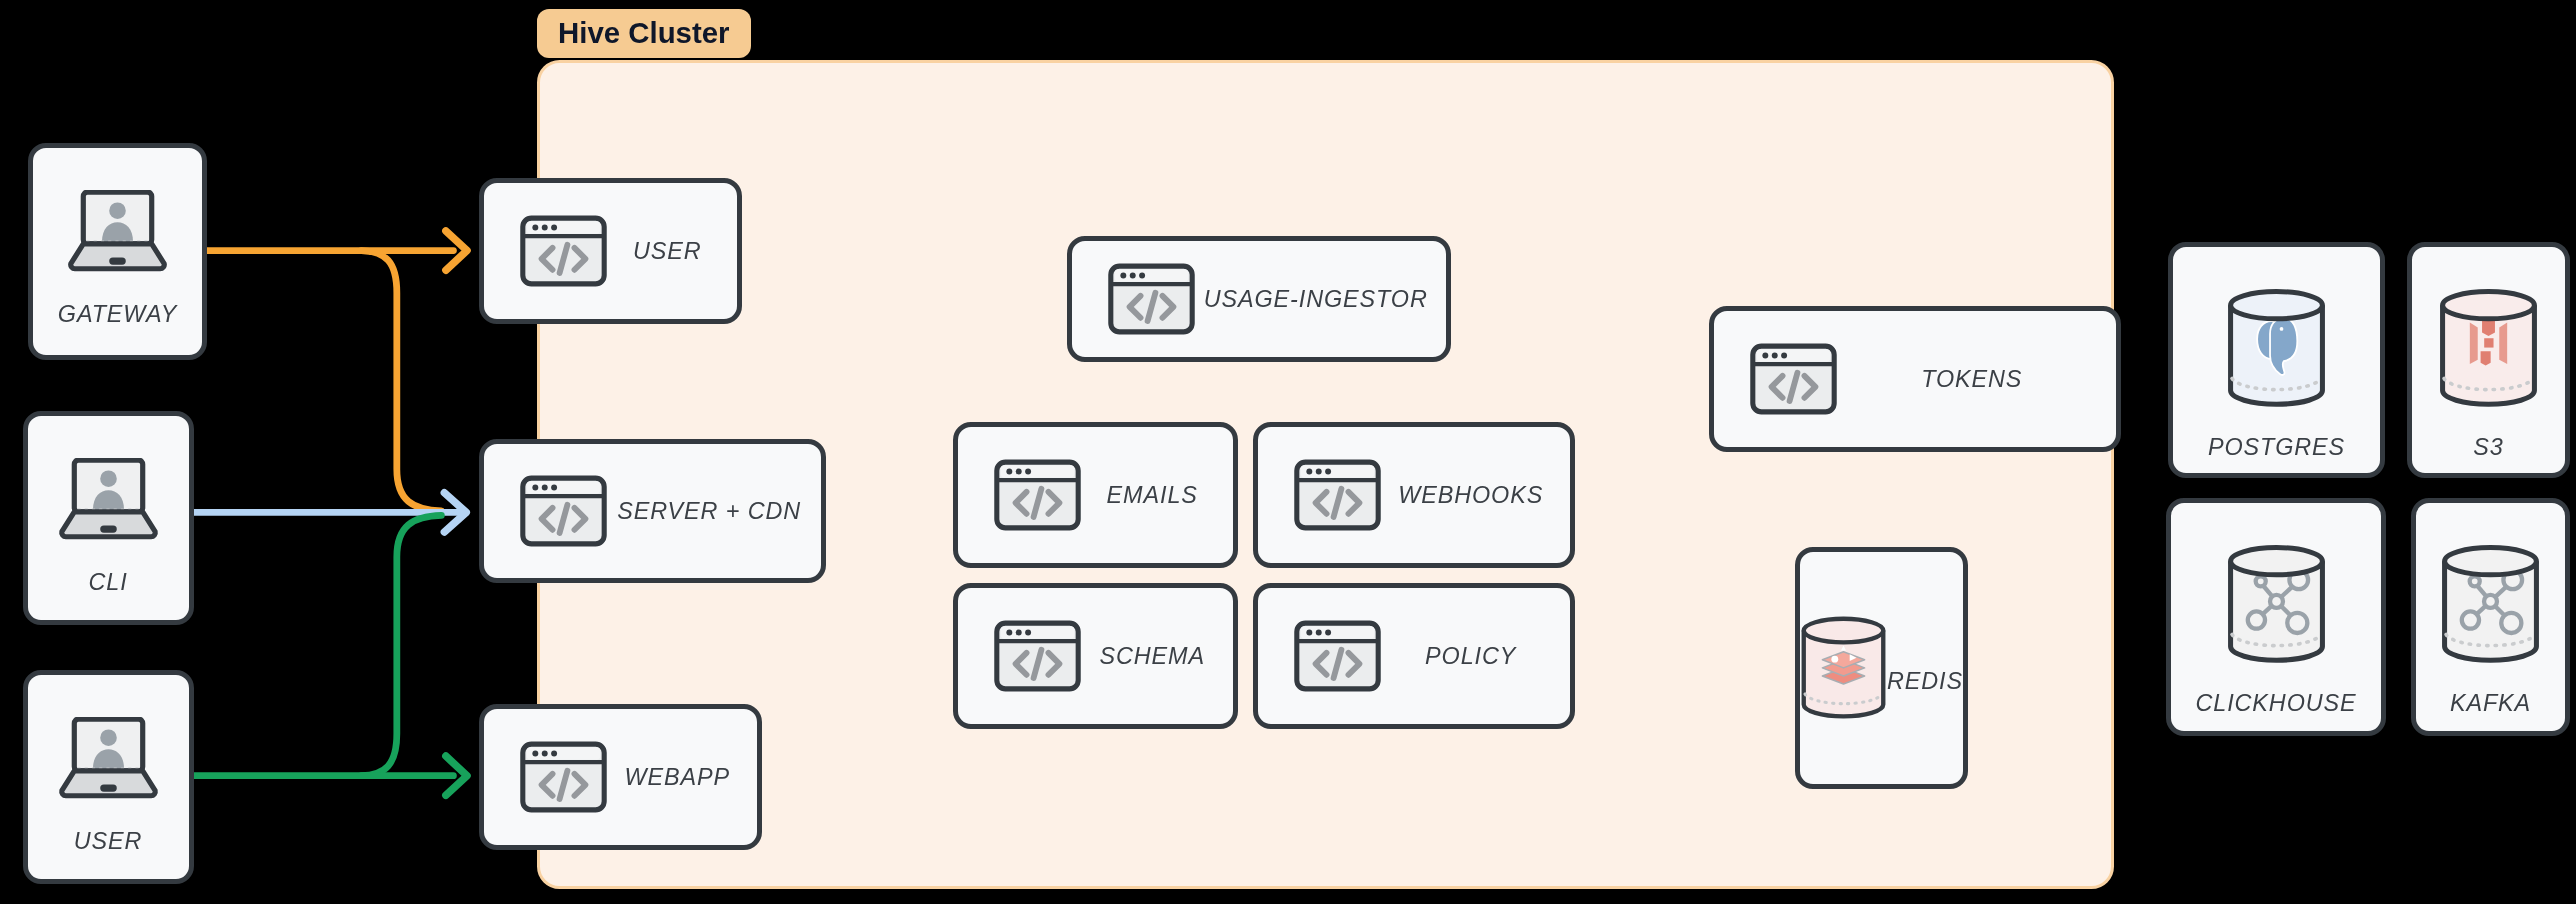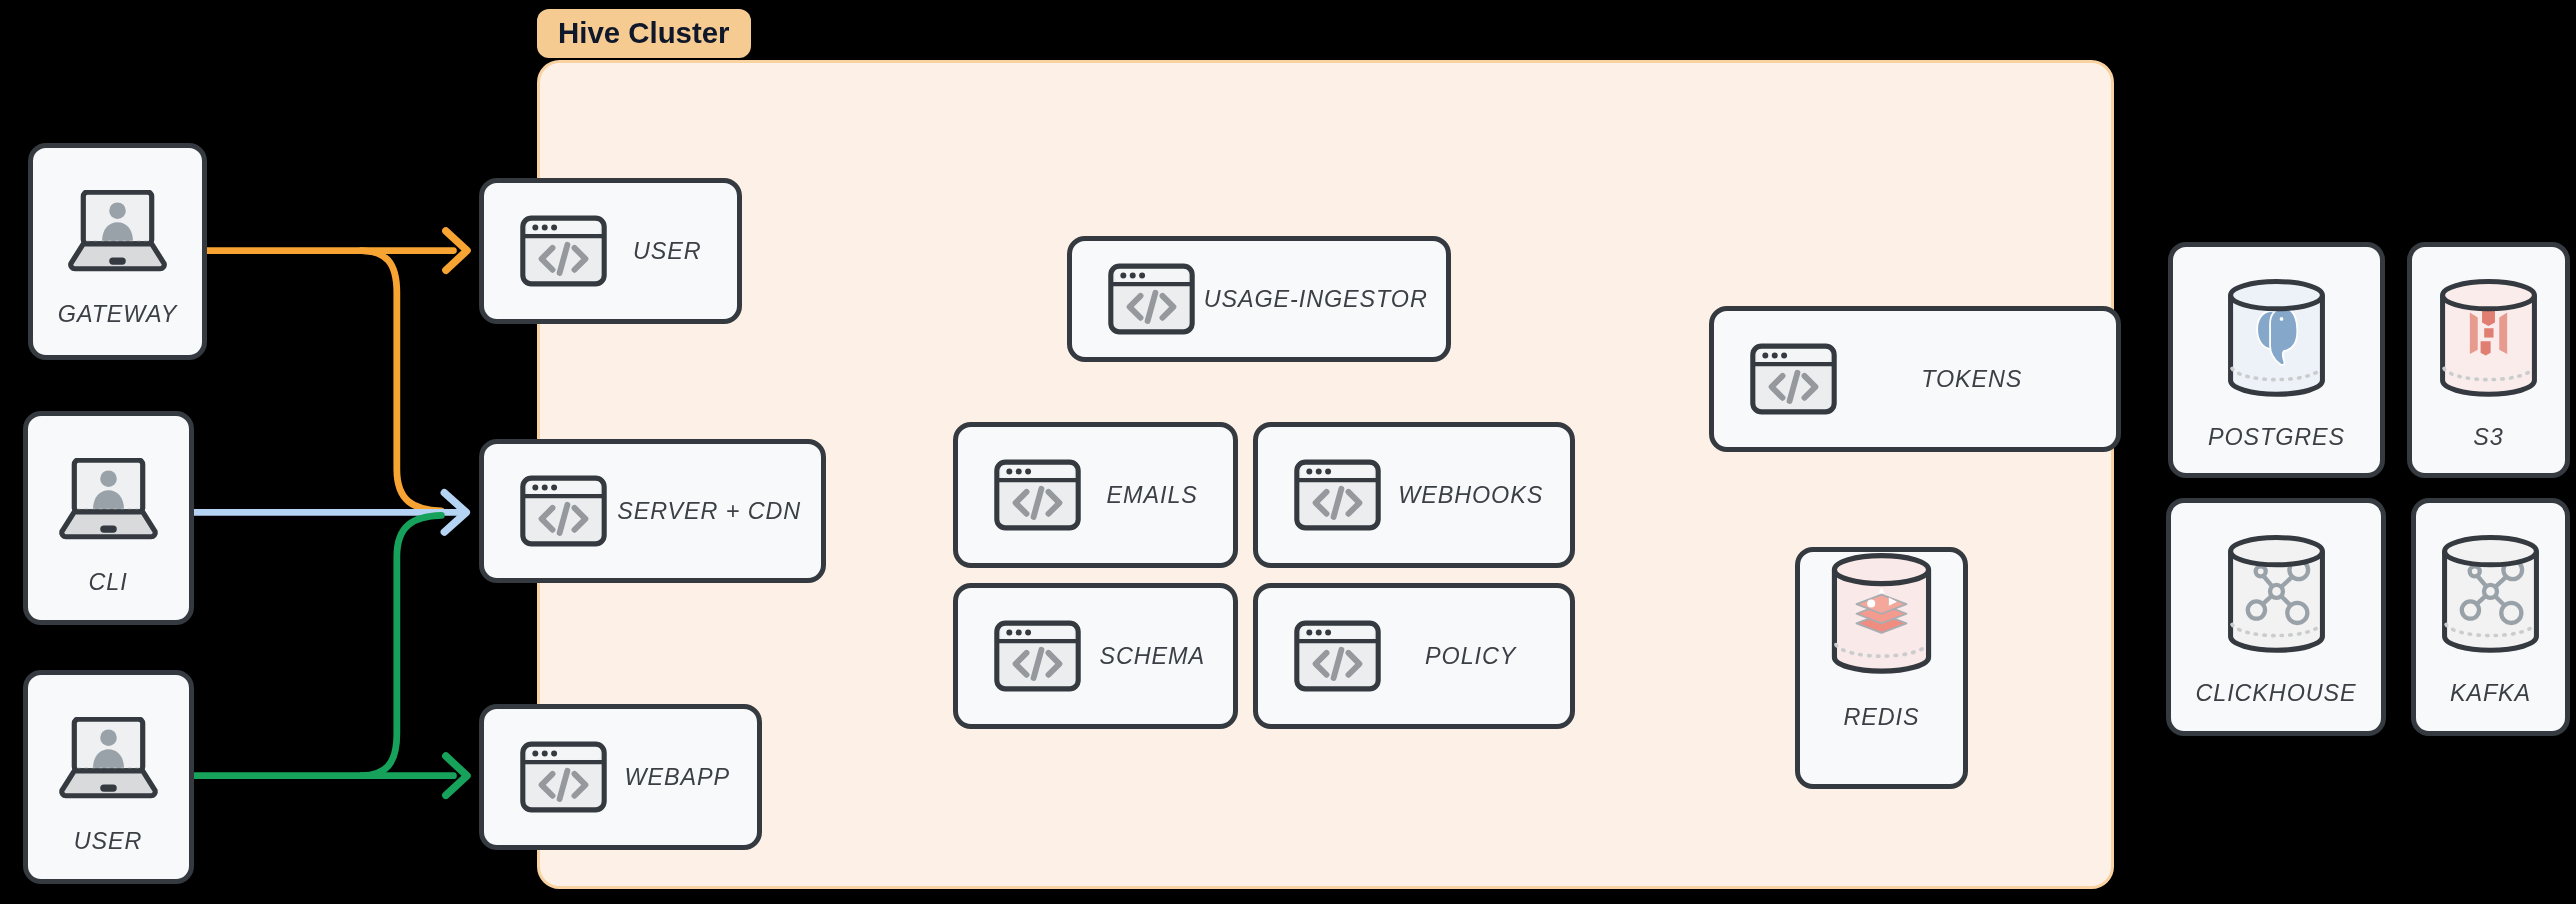--- a/index.html
+++ b/index.html
@@ -6,22 +6,22 @@
   .canvas{position:relative;width:2576px;height:904px;background:#000;overflow:hidden;
           font-family:"Liberation Sans",sans-serif;}
   .cluster{position:absolute;left:537px;top:60px;width:1577px;height:829px;
            background:#fdf1e7;border:3px solid #f9d2a2;border-radius:22.6px;box-sizing:border-box;z-index:0;}
   .cluster-pill{position:absolute;left:537px;top:9px;z-index:3;background:#f6cb92;color:#0f172a;
            font-size:29.4px;font-weight:700;padding:8.3px 21px;border-radius:12px;line-height:1.1;}
   .edges{position:absolute;left:0;top:0;z-index:1;pointer-events:none;}
   .node{position:absolute;background:#f8f9fa;border:5.3px solid #343a40;border-radius:18px;
         box-sizing:border-box;display:flex;z-index:2;}
   .actor{flex-direction:column;align-items:center;padding-top:42px;}
-  .db{flex-direction:column;align-items:center;padding-top:31px;}
-  .dbr{flex-direction:column;align-items:center;}
+  .db{flex-direction:column;align-items:center;padding-top:41px;}
+  .dbr{flex-direction:row;align-items:center;}
   .svc{flex-direction:row;align-items:center;padding-left:35px;}
   .lbl{font-style:italic;font-size:23.4px;color:#3b4046;letter-spacing:0.9px;white-space:nowrap;}
   .actor .lbl{margin-top:26px;}
   .db .lbl{margin-top:24px;}
   .dbr .lbl{margin-top:27px;}
   .svc .lbl{flex:1;text-align:center;padding-right:10.6px;}
 </style>
 </head>
 <body>
 

